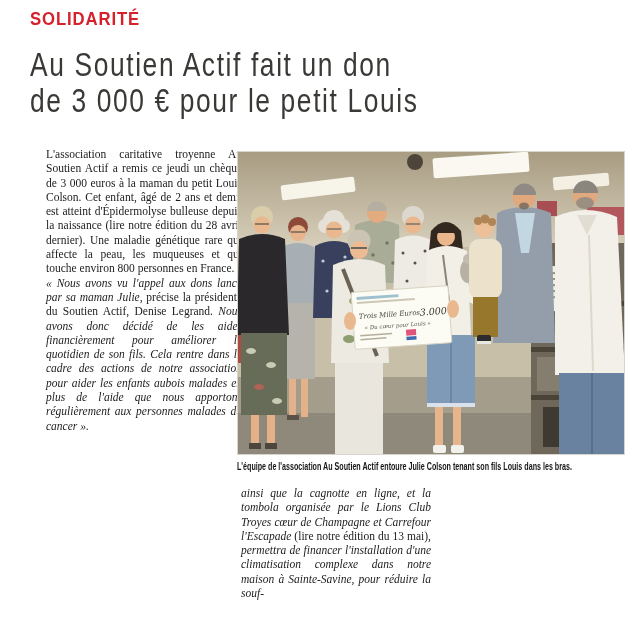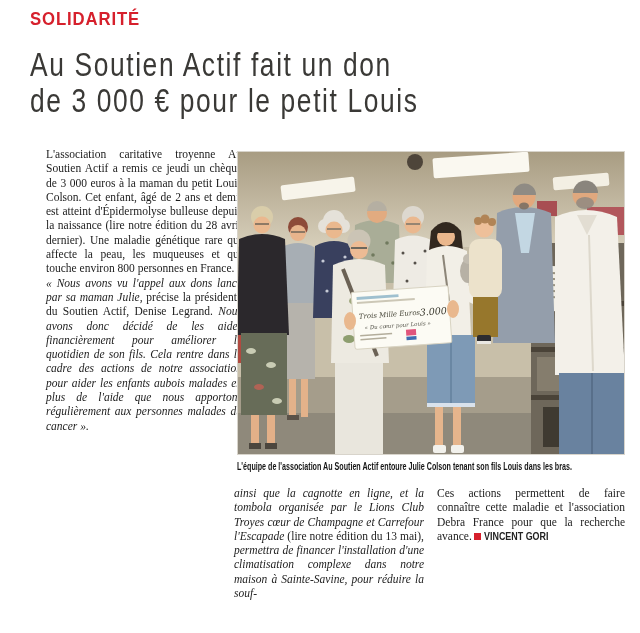--- a/index.html
+++ b/index.html
@@ -17,21 +17,21 @@
   .headline{
     left:30px;top:47px;
     font-family:"Liberation Sans",sans-serif;font-weight:400;
     font-size:33px;line-height:36px;letter-spacing:2px;color:#3a3936;
     white-space:nowrap;transform:scaleX(.80);transform-origin:left top;
   }
   .col{font-size:11.5px;line-height:14.3px;text-align:justify;}
   .col p{margin:0;padding:0;text-align:justify;}
   .it{font-style:italic;}
   .col1{left:46px;top:147px;width:196px;}
-  .col2{left:234px;top:486px;width:190px;}
+  .col2{left:241px;top:486px;width:190px;}
   .col3{left:437px;top:486px;width:188px;}
   .photo{left:237px;top:151px;width:388px;height:304px;display:block;}
   .caption{
     left:237px;top:460px;
     font-family:"Liberation Sans",sans-serif;font-weight:bold;font-size:10.5px;
     color:#151515;white-space:nowrap;letter-spacing:0;
     transform:scaleX(.68);transform-origin:left top;
   }
   .bsq{display:inline-block;width:7px;height:7px;margin:0 3px 0 2px;}
   .byline{
@@ -226,14 +226,13 @@
   <rect x="0.5" y="0.5" width="387" height="303" fill="none" stroke="#d8d4cb"></rect>
 </svg>
 
 <div class="abs caption">L'équipe de l'association Au Soutien Actif entoure Julie Colson tenant son fils Louis dans les bras.</div>
 
 <div class="abs col col2">
     <p><span class="it">ainsi que la cagnotte en ligne, et la tombola organisée par le Lions Club Troyes cœur de Champagne et Carrefour l'Escapade </span><span>(lire notre édition du 13 mai), </span><span class="it">permettra de financer l'installation d'une climatisation complexe dans notre maison à Sainte-Savine, pour réduire la souf-</span></p>
   </div>
 
 <div class="abs col col3">
-  <p><span>Ces actions permettent de faire connaître cette maladie et l'association Debra France pour que la recherche avance.</span><span class="bsq" style="background: rgb(214, 32, 44);"></span><span class="byline">VINCENT GORI</span></p>
 </div>
 
 </body></html>

